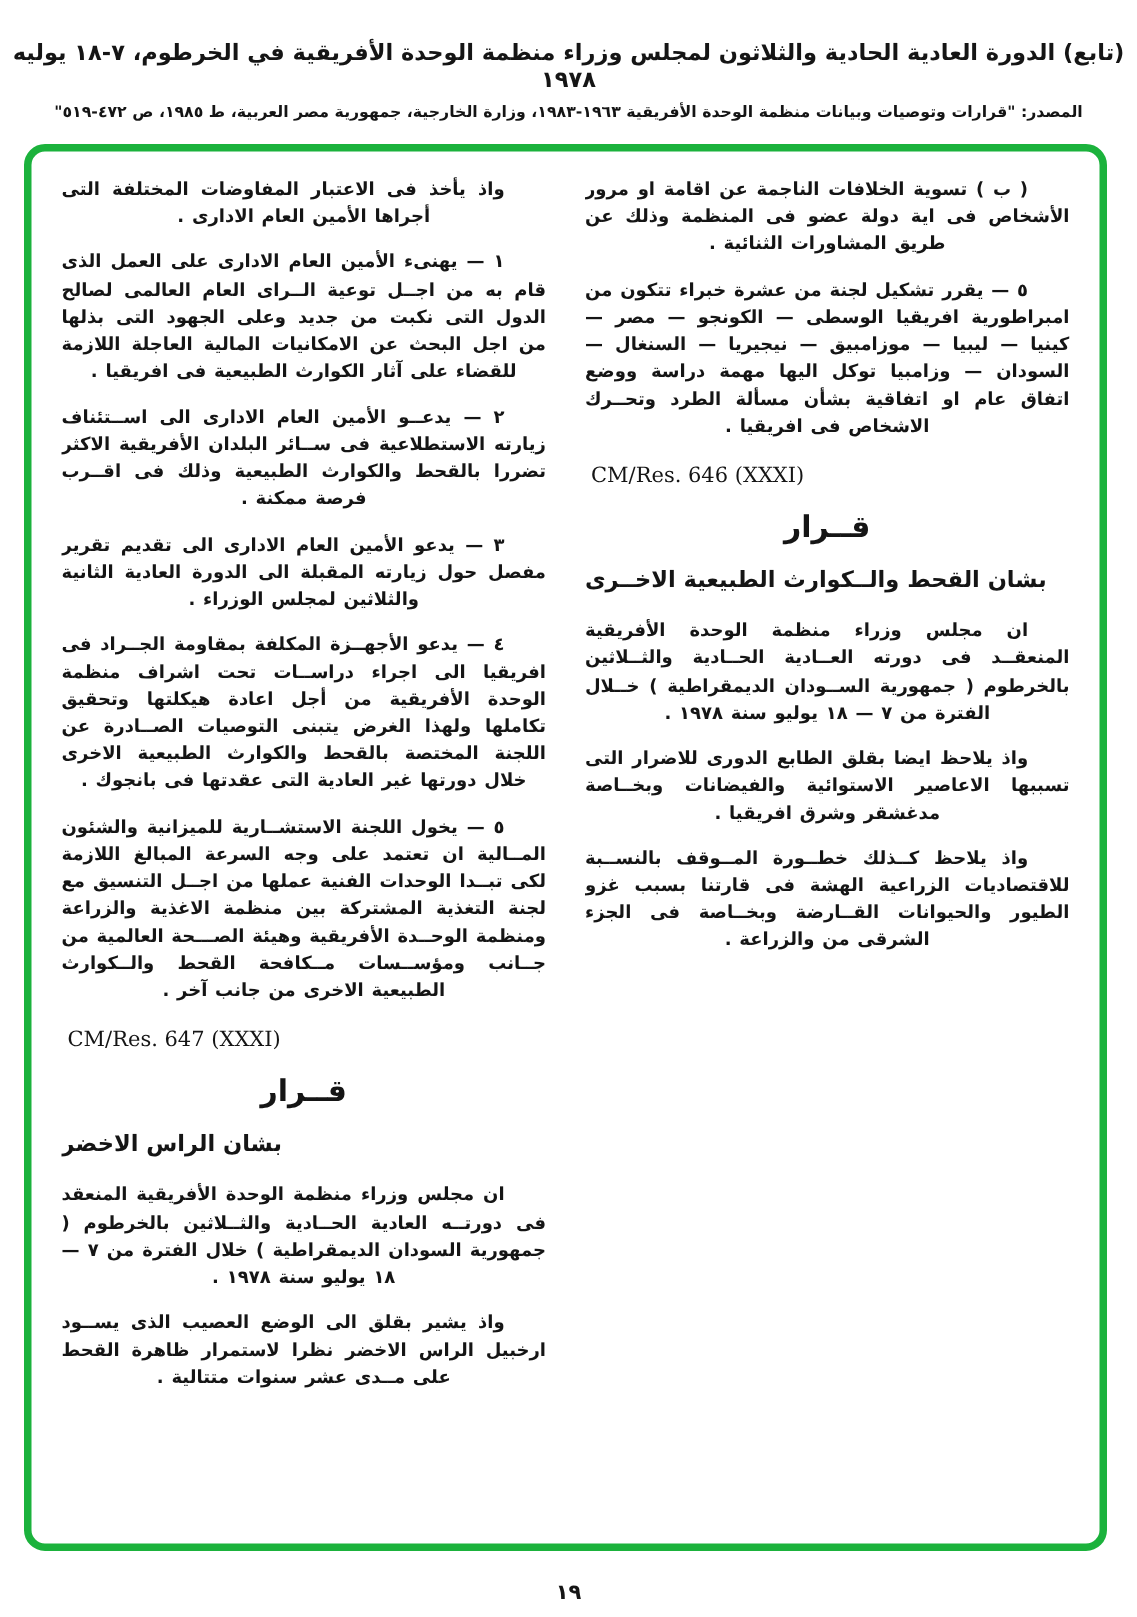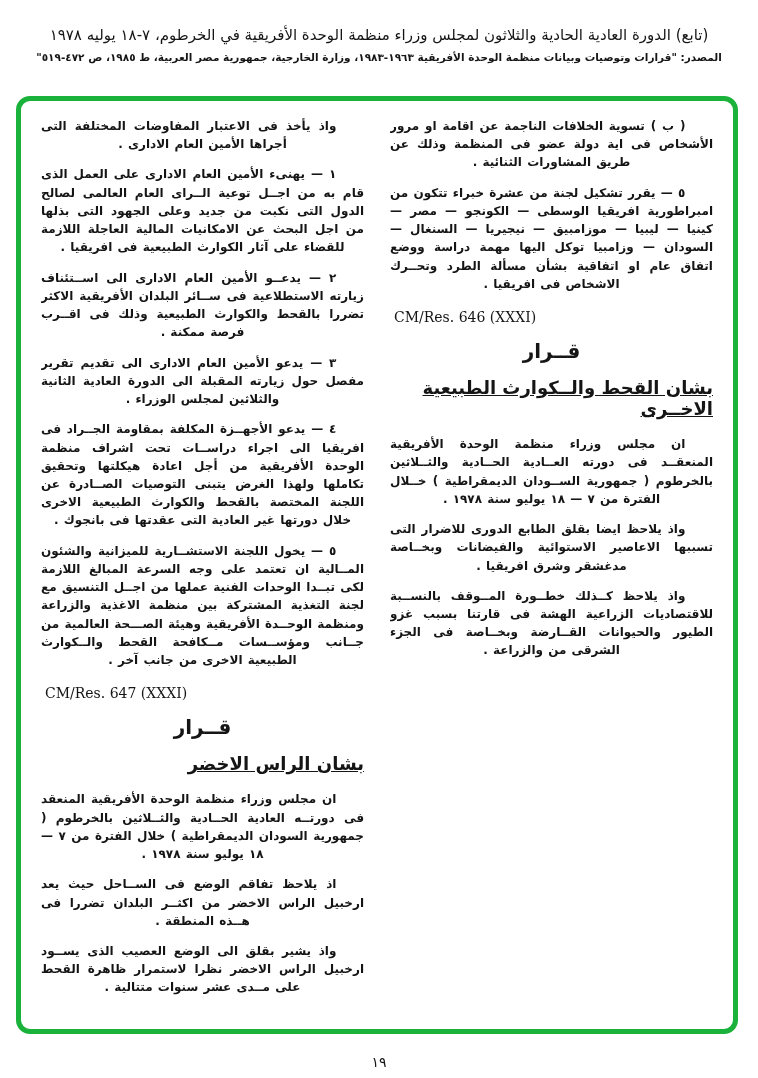--- a/index.html
+++ b/index.html
@@ -8,21 +8,21 @@
     width:758px;height:1078px;
     background:#ffffff;
     font-family:"DejaVu Sans",sans-serif;
     color:#151515;
     overflow:hidden;
   }
   .header{
     position:absolute;top:26px;left:0;right:0;
     text-align:center;direction:rtl;
   }
-  .header .h1{font-size:15px;font-weight:normal;letter-spacing:0;}
+  .header .h1{font-size:15px;font-weight:bold;letter-spacing:0;}
   .header .h2{font-size:10.5px;font-weight:bold;margin-top:7px;}
   .frame{
     position:absolute;left:16px;top:96px;width:722px;height:938px;
     box-sizing:border-box;
     border:5px solid #1bb23c;
     border-radius:14px;
     background:#ffffff;
   }
   .cols{
     direction:rtl;
@@ -52,31 +52,30 @@
     font-weight:normal;
     margin:16px 0 14px 0;
     padding-left:4px;
   }
   .block.heading{
     text-align:center;
     font-size:20px;
     margin:4px 0 14px 0;
   }
   .block.subheading{
-    text-align:right;
-    font-size:18px;
+    text-align:left;
+    font-size:15px;
     margin:0 0 16px 0;
-    text-decoration:underline;
   }
   .pagenum{
     position:absolute;
     bottom:8px;left:0;right:0;
     text-align:center;
     font-size:14px;
-    font-weight:normal;
+    font-weight:bold;
     direction:rtl;
   }
 </style>
 </head>
 <body>
 
 <div class="page">
 
   <div class="header">
     <div class="h1">(تابع) الدورة العادية الحادية والثلاثون لمجلس وزراء منظمة الوحدة الأفريقية في الخرطوم، ٧-١٨ يوليه ١٩٧٨</div>
@@ -99,21 +98,20 @@
           <div class="block para">واذ يأخذ فى الاعتبار المفاوضات المختلفة التى أجراها الأمين العام الادارى .</div>
           <div class="block para">١ — يهنىء الأمين العام الادارى على العمل الذى قام به من اجــل توعية الــراى العام العالمى لصالح الدول التى نكبت من جديد وعلى الجهود التى بذلها من اجل البحث عن الامكانيات المالية العاجلة اللازمة للقضاء على آثار الكوارث الطبيعية فى افريقيا .</div>
           <div class="block para">٢ — يدعــو الأمين العام الادارى الى اســتئناف زيارته الاستطلاعية فى ســائر البلدان الأفريقية الاكثر تضررا بالقحط والكوارث الطبيعية وذلك فى اقــرب فرصة ممكنة .</div>
           <div class="block para">٣ — يدعو الأمين العام الادارى الى تقديم تقرير مفصل حول زيارته المقبلة الى الدورة العادية الثانية والثلاثين لمجلس الوزراء .</div>
           <div class="block para">٤ — يدعو الأجهــزة المكلفة بمقاومة الجــراد فى افريقيا الى اجراء دراســات تحت اشراف منظمة الوحدة الأفريقية من أجل اعادة هيكلتها وتحقيق تكاملها ولهذا الغرض يتبنى التوصيات الصــادرة عن اللجنة المختصة بالقحط والكوارث الطبيعية الاخرى خلال دورتها غير العادية التى عقدتها فى بانجوك .</div>
           <div class="block para">٥ — يخول اللجنة الاستشــارية للميزانية والشئون المــالية ان تعتمد على وجه السرعة المبالغ اللازمة لكى تبــدا الوحدات الفنية عملها من اجــل التنسيق مع لجنة التغذية المشتركة بين منظمة الاغذية والزراعة ومنظمة الوحــدة الأفريقية وهيئة الصـــحة العالمية من جــانب ومؤســسات مــكافحة القحط والــكوارث الطبيعية الاخرى من جانب آخر .</div>
           <div class="block res">CM/Res. 647 (XXXI)</div>
           <div class="block heading">قــرار</div>
           <div class="block subheading">بشان الراس الاخضر</div>
           <div class="block para">ان مجلس وزراء منظمة الوحدة الأفريقية المنعقد فى دورتــه العادية الحــادية والثــلاثين بالخرطوم ( جمهورية السودان الديمقراطية ) خلال الفترة من ٧ — ١٨ يوليو سنة ١٩٧٨ .</div>
-          <div class="block para">اذ يلاحظ تفاقم الوضع فى الســاحل حيث يعد ارخبيل الراس الاخضر من اكثــر البلدان تضررا فى هــذه المنطقة .</div>
           <div class="block para">واذ يشير بقلق الى الوضع العصيب الذى يســود ارخبيل الراس الاخضر نظرا لاستمرار ظاهرة القحط على مــدى عشر سنوات متتالية .</div>
         </div>
     </div>
   </div>
 
   <div class="pagenum">١٩</div>
 
 </div>
 
 </body></html>

